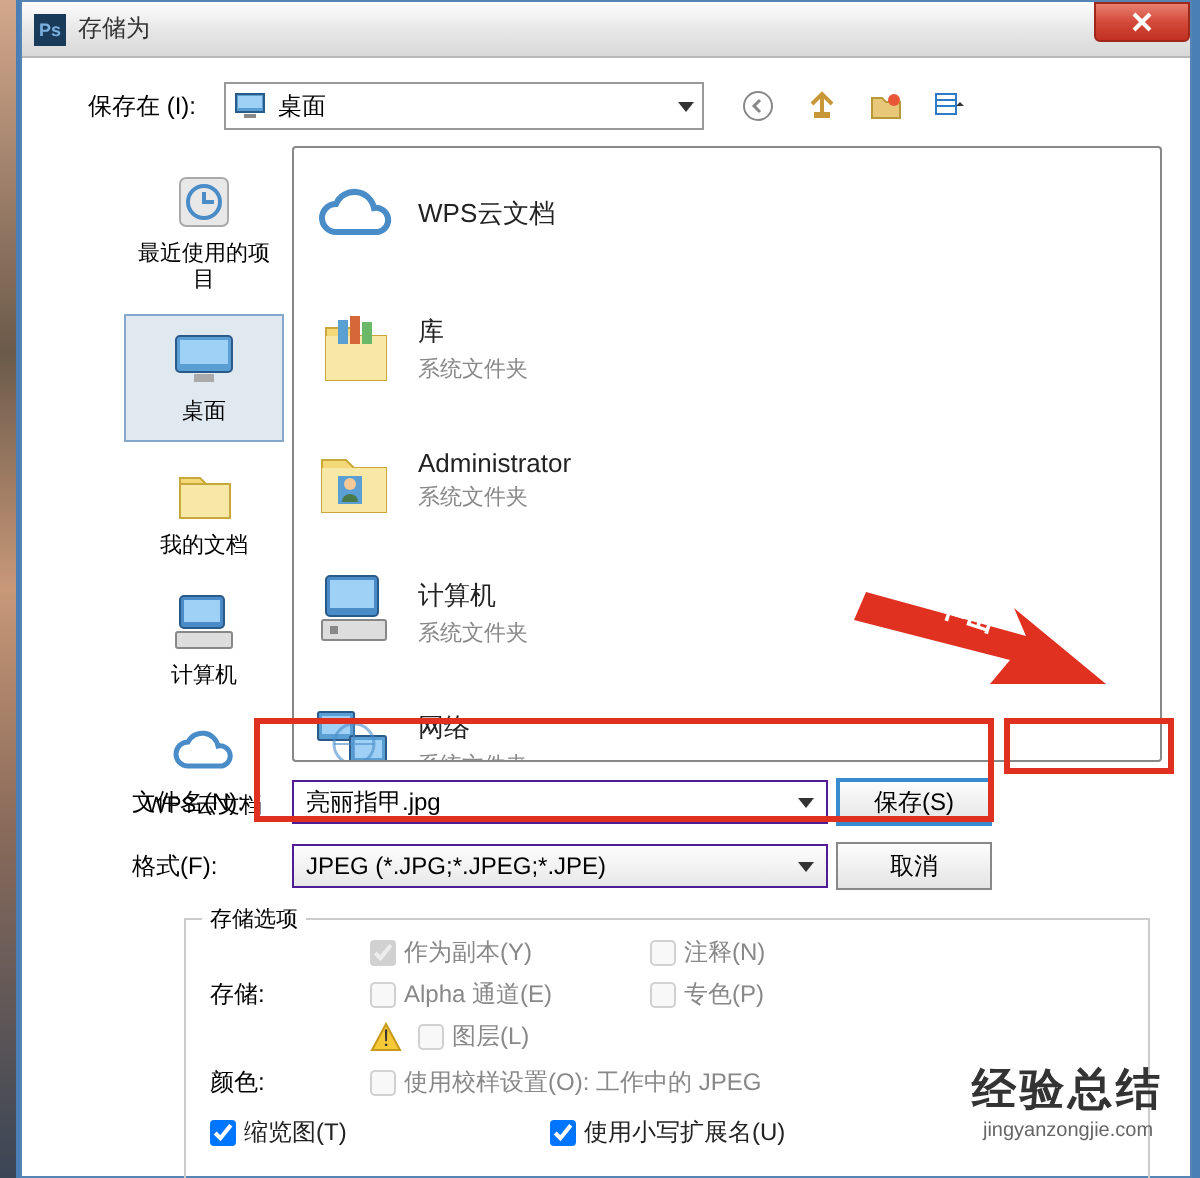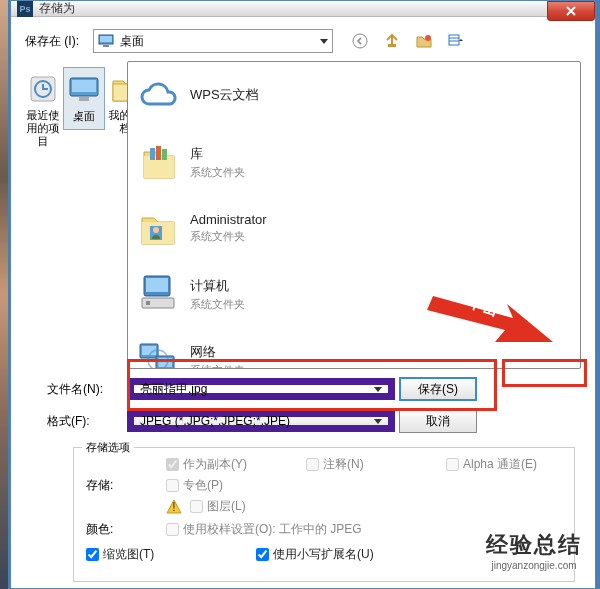--- a/index.html
+++ b/index.html
@@ -1,47 +1,47 @@
 <!DOCTYPE html>
 <html><head>
 <meta charset="utf-8">
 <style>
 *{box-sizing:border-box;margin:0;padding:0;font-family:"Microsoft YaHei",SimSun,sans-serif;font-size:12px}
 body{background:#4a7fb5;width:600px;height:589px;position:relative;overflow:hidden}
 .left-strip{position:absolute;left:0;top:0;width:8px;height:589px;background:linear-gradient(to bottom,#d4a88c 0%,#6b5a4a 30%,#c89878 50%,#8a6b5a 70%,#3a4555 100%)}
 .window{position:absolute;left:10px;top:0;width:586px;height:589px;background:#fff;border:1px solid #5585b5}
-.titlebar{height:16px;background:linear-gradient(to bottom,#fdfdfd 0%,#e8e8e8 50%,#d8d8d8 100%);border-bottom:1px solid #b8b8b8;display:flex;align-items:center;position:relative}
+.titlebar{height:28px;background:linear-gradient(to bottom,#fdfdfd 0%,#e8e8e8 50%,#d8d8d8 100%);border-bottom:1px solid #b8b8b8;display:flex;align-items:center;position:relative}
 .ps-icon{width:16px;height:16px;margin:0 6px;background:#1a3a5a;display:flex;align-items:center;justify-content:center;color:#7ab0e0;font-size:9px;font-weight:bold}
 .title-text{color:#333}
 .close-btn{position:absolute;right:0;top:0;width:48px;height:20px;background:linear-gradient(to bottom,#e88070 0%,#d44a3a 50%,#c03020 100%);border:1px solid #a02818;border-bottom-left-radius:3px;border-bottom-right-radius:3px;display:flex;align-items:center;justify-content:center}
 .close-btn svg{width:12px;height:12px}
-.dialog-body{padding:12px 14px 0 12px;height:calc(100% - 28px)}
+.dialog-body{padding:12px 14px 0 31px;height:calc(100% - 28px)}
 .row{display:flex;align-items:center;margin-bottom:8px}
 .label{width:70px;text-align:left;padding-left:2px}
 .save-in-combo{flex:1;height:24px;border:1px solid #999;background:#fff;display:flex;align-items:center;padding:0 4px;max-width:240px}
 .monitor-icon{width:16px;height:16px;margin-right:6px;display:inline-flex;align-items:center;justify-content:center}
 .combo-arrow{margin-left:auto;width:0;height:0;border-left:4px solid transparent;border-right:4px solid transparent;border-top:5px solid #333}
 .toolbar-icons{display:flex;gap:14px;margin-left:18px;align-items:center}
 .tb-icon{width:18px;height:18px;display:flex;align-items:center;justify-content:center;color:#666}
 .main-area{display:flex;height:308px}
-.sidebar{width:100px;display:flex;flex-direction:row;align-items:flex-start;padding-top:6px}
+.sidebar{width:100px;display:flex;flex-direction:column;align-items:flex-end;padding-top:6px}
 .sb-item{width:80px;display:flex;flex-direction:column;align-items:center;padding:6px 2px;margin-bottom:4px;cursor:pointer}
 .sb-item.selected{background:#e0e8f0;border:1px solid #84a8cc}
 .sb-icon{width:36px;height:32px;margin-bottom:4px;display:flex;align-items:center;justify-content:center}
 .sb-label{font-size:11px;text-align:center;line-height:1.2}
 .file-list{flex:1;border:1px solid #888;border-radius:2px;background:#fff;padding:8px 6px;margin-left:4px;overflow:hidden}
 .fl-item{display:flex;align-items:center;padding:4px 2px;margin-bottom:14px}
 .fl-icon{width:44px;height:44px;margin-right:10px;display:flex;align-items:center;justify-content:center;flex-shrink:0}
 .fl-text{display:flex;flex-direction:column}
 .fl-title{font-size:13px;color:#222;margin-bottom:2px}
 .fl-sub{font-size:11px;color:#888}
 .bottom-fields{margin-top:8px}
 .field-row{display:flex;align-items:center;margin-bottom:8px}
 .field-label{width:80px;margin-left:24px}
-.field-input{flex:1;height:22px;border:7px solid #4c1d95;padding:0 6px;display:flex;align-items:center;background:#fff;max-width:268px}
+.field-input{flex:1;height:22px;border:1px solid #4c1d95;padding:0 6px;display:flex;align-items:center;background:#fff;max-width:268px}
 .field-input .combo-arrow{margin-left:auto}
 .btn{width:78px;height:24px;border:1px solid #888;background:linear-gradient(to bottom,#fdfdfd,#e4e4e4);margin-left:4px;cursor:pointer;display:flex;align-items:center;justify-content:center}
 .btn.primary{border:2px solid #3a8ad0}
 .red-frame{position:absolute;border:3px solid #e03020;pointer-events:none}
 .arrow-callout{position:absolute;right:42px;top:285px;width:130px;height:70px}
 .arrow-shape{fill:#e03020}
 .arrow-text{position:absolute;left:44px;top:10px;color:#fff;font-size:16px;font-weight:bold;transform:rotate(18deg)}
 .options-box{margin-top:14px;border:1px solid #ccc;padding:8px 12px 12px 12px;position:relative;margin-left:50px;margin-right:6px}
 .opt-title{position:absolute;top:-8px;left:8px;background:#fff;padding:0 4px;font-size:11px}
 .opt-row{display:flex;align-items:center;margin-bottom:6px}

